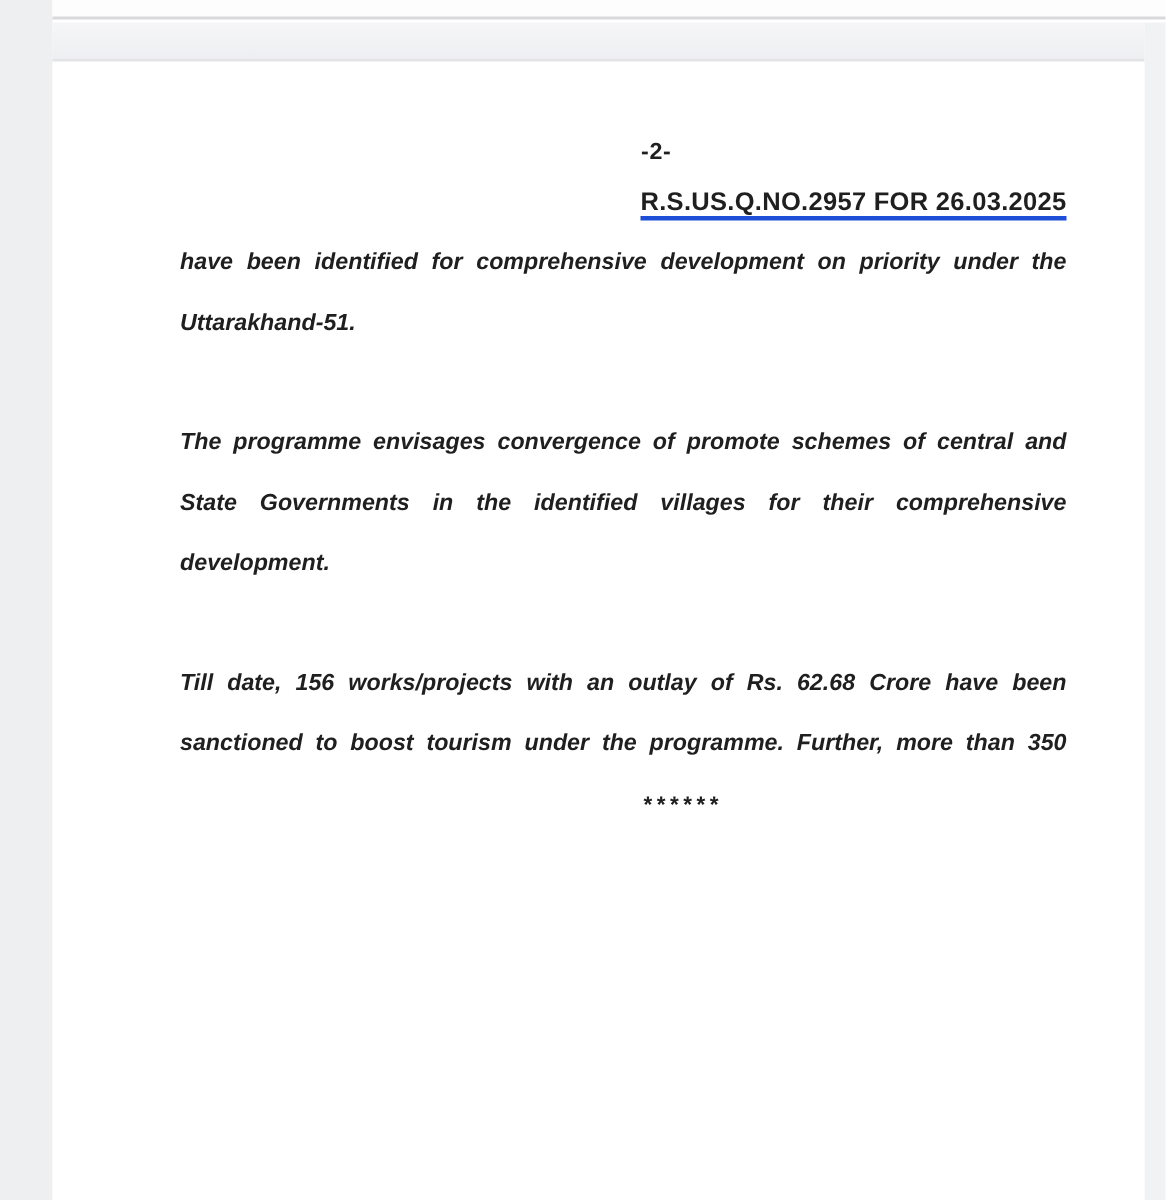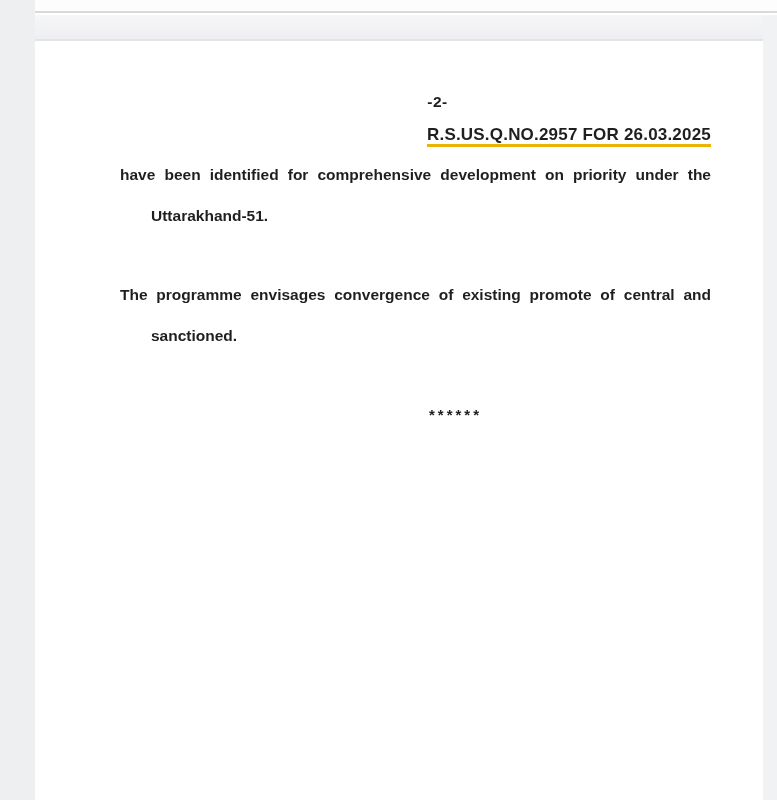--- a/index.html
+++ b/index.html
@@ -44,30 +44,30 @@
     line-height:40.5px;
   }
   .pageno{
     text-align:center;position:relative;left:22px;
     letter-spacing:0.5px;
   }
   .hdr{
     text-align:right;font-size:17px;margin-top:-8px;white-space:nowrap;
   }
   .hdr-u{
-    border-bottom:3px solid #eab308;
+    border-bottom:3px solid #1d4ed8;
     letter-spacing:0.2px;
   }
-  .para{margin:0;}
+  .para{margin:0;font-style:italic;}
   .para + .para{margin-top:39px;}
   .line{
     text-align:justify;text-align-last:justify;
     word-spacing:0.5px;
   }
-  .line.last{text-align:right;text-align-last:left;margin-left:31px;}
+  .line.last{text-align:right;text-align-last:left;}
   .stars{
     text-align:center;position:relative;left:40px;
     letter-spacing:3px;font-size:15px;
   }
 </style>
 </head>
 <body>
 
 <div class="left-gutter"></div>
 <div class="top-strip"></div>
@@ -79,21 +79,24 @@
     <div class="pageno">-2-</div>
     <div class="hdr">
       <span class="hdr-u">R.S.US.Q.NO.2957 FOR 26.03.2025</span>
     </div>
     <div>
         <div class="para">
           <div class="line">have been identified for comprehensive development on priority under the</div>
           <div class="line last">Uttarakhand-51.</div>
         </div>
         <div class="para">
-          <div class="line">The programme envisages convergence of existing promote of central and</div>
-          <div class="line last">sanctioned.</div>
+          <div class="line">The programme envisages convergence of promote schemes of central and</div>
+          <div class="line">State Governments in the identified villages for their comprehensive</div>
+          <div class="line last">development.</div>
         </div>
         <div class="para">
+          <div class="line">Till date, 156 works/projects with an outlay of Rs. 62.68 Crore have been</div>
+          <div class="line">sanctioned to boost tourism under the programme. Further, more than 350</div>
         </div>
       </div>
     <div class="stars">******</div>
   </div>
 </div>
 
 </body></html>

